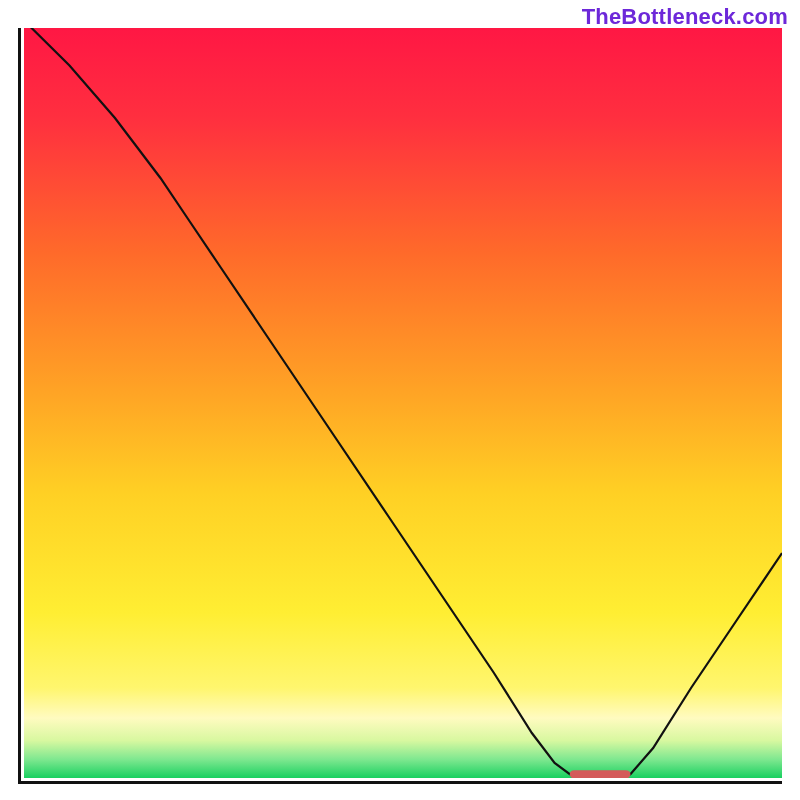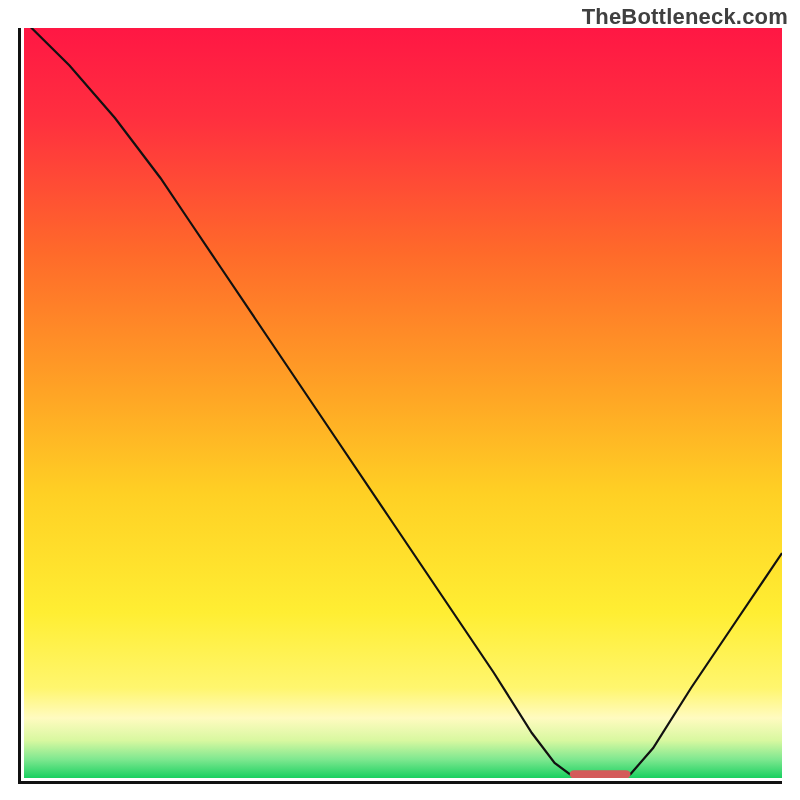--- a/index.html
+++ b/index.html
@@ -15,21 +15,21 @@
     position: relative;
     width: 800px;
     height: 800px;
   }
   .watermark {
     position: absolute;
     top: 4px;
     right: 12px;
     font-size: 22px;
     font-weight: 600;
-    color: #404040;
+    color: #6d28d9;
     letter-spacing: 0.2px;
   }
   .plot {
     position: absolute;
     left: 18px;
     top: 28px;
     width: 764px;
     height: 756px;
     border-left: 3px solid #111;
     border-bottom: 3px solid #111;

